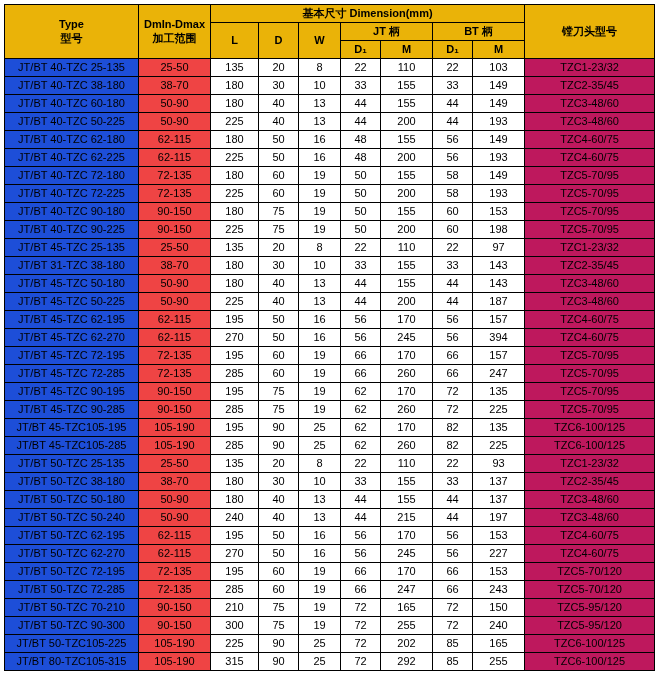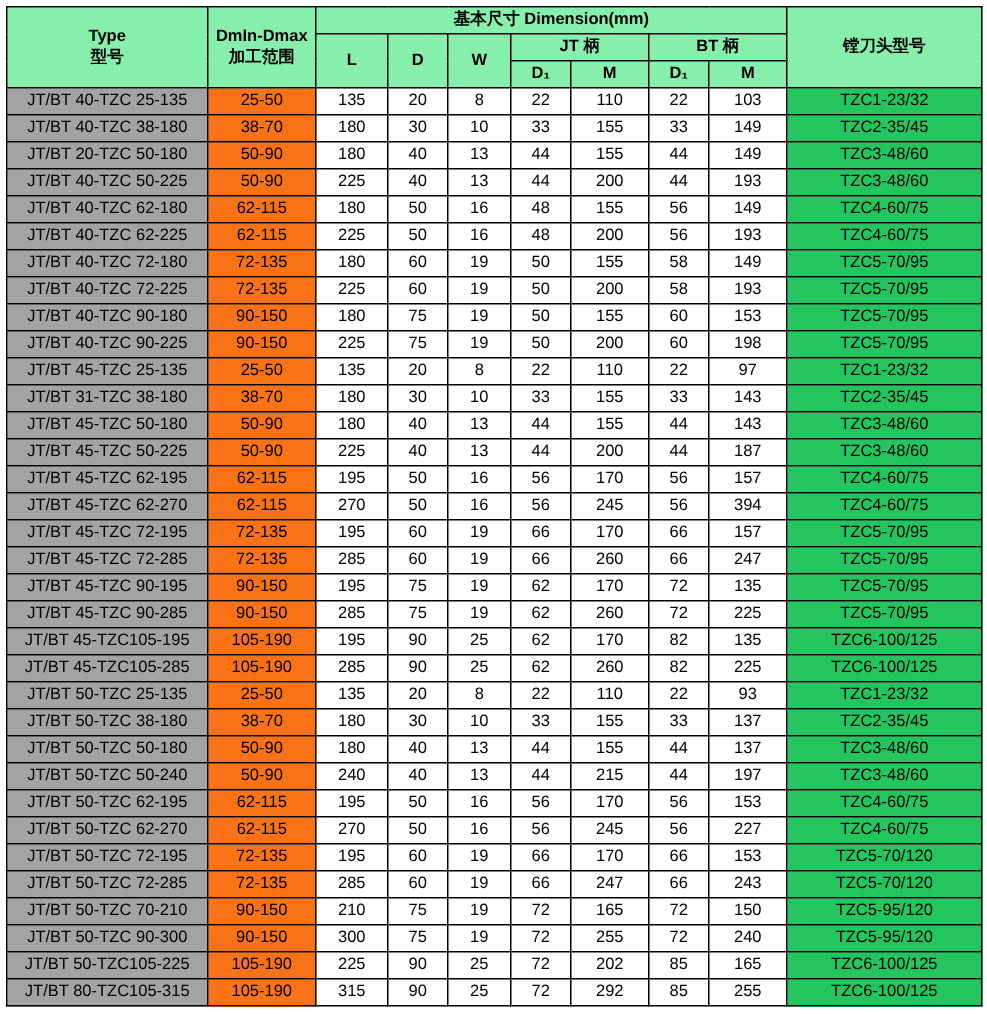--- a/index.html
+++ b/index.html
@@ -24,46 +24,46 @@
     border: 1px solid #000000;
     text-align: center;
     vertical-align: middle;
     font-size: 11px;
     padding: 0;
     height: 17px;
     line-height: 1.05;
     white-space: nowrap;
   }
   thead th {
-    background: #86efac;
+    background: #eab308;
     font-weight: bold;
     font-size: 12px;
   }
   thead th.small {
     font-size: 11px;
   }
   thead th.type-cell {
     font-size: 13px;
     margin-top: 44px;
   }
   tbody td {
     background: #ffffff;
   }
   tbody td.model {
-    background: #a3a3a3;
+    background: #1d4ed8;
     text-align: left;
     padding-left: 3px;
     font-size: 11.5px;
   }
   tbody td.range {
-    background: #f97316;
+    background: #ef4444;
     font-size: 11.5px;
   }
   tbody td.head-no {
-    background: #22c55e;
+    background: #be185d;
     font-size: 11.5px;
   }
   .hdr-two-line {
     line-height: 1.25;
   }
 </style>
 </head>
 <body>
 
 <table id="spec-table">
@@ -129,21 +129,21 @@
         <td>180</td>
         <td>30</td>
         <td>10</td>
         <td>33</td>
         <td>155</td>
         <td>33</td>
         <td>149</td>
         <td class="head-no">TZC2-35/45</td>
       </tr>
       <tr>
-        <td class="model">JT/BT 20-TZC 50-180</td>
+        <td class="model">JT/BT 40-TZC 60-180</td>
         <td class="range">50-90</td>
         <td>180</td>
         <td>40</td>
         <td>13</td>
         <td>44</td>
         <td>155</td>
         <td>44</td>
         <td>149</td>
         <td class="head-no">TZC3-48/60</td>
       </tr>

